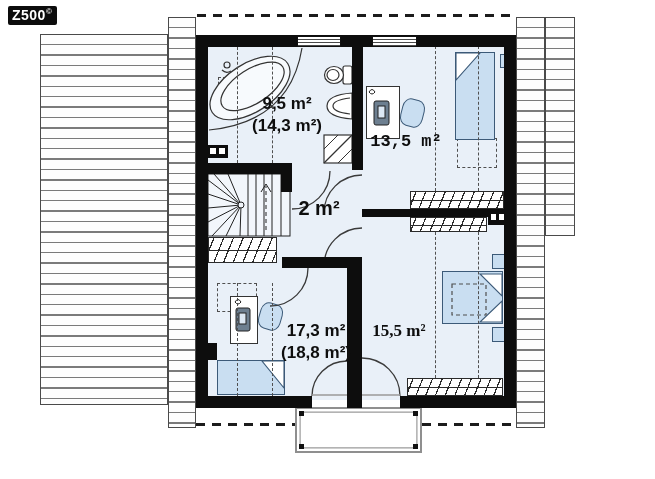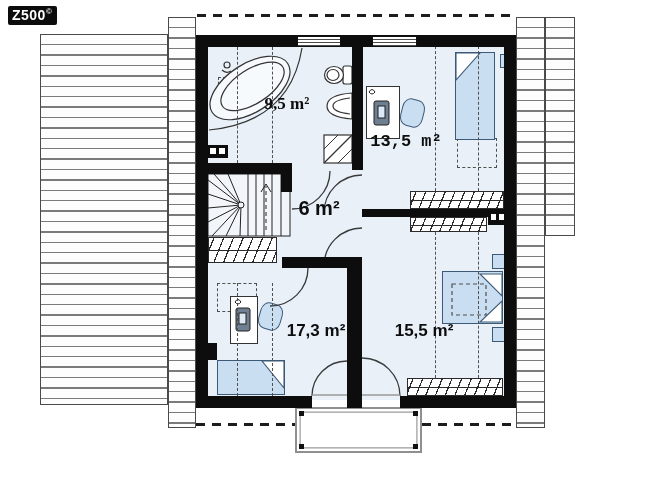--- a/index.html
+++ b/index.html
@@ -215,25 +215,27 @@
     <div class="abs" style="left:12px;top:3px;width:6px;height:6px;background:#fff;"></div>
   </div>
   <div class="abs wall" style="left:488px;top:209px;width:19px;height:16px;">
     <div class="abs" style="left:3px;top:5px;width:5px;height:6px;background:#fff;"></div>
     <div class="abs" style="left:11px;top:5px;width:5px;height:6px;background:#fff;"></div>
   </div>
 
   <div class="abs win" style="left:297px;top:36px;width:44px;height:11px;"></div>
   <div class="abs win" style="left:372px;top:36px;width:45px;height:11px;"></div>
 
-  <div class="lbl" style="left:287px;top:104px;font-family:Liberation Serif, serif;">9,5 m²</div>
+  <div class="lbl" style="left:287px;top:104px;">9,5 m²</div>
+  <div class="lbl" style="left:287px;top:126px;">(14,3 m²)</div>
 
   <div class="lbl" style="left:406px;top:141px;font-family:Liberation Mono, monospace;">13,5 m²</div>
 
-  <div class="lbl big" style="left:319px;top:208px;">6 m²</div>
+  <div class="lbl big" style="left:319px;top:208px;">2 m²</div>
 
   <div class="lbl" style="left:316px;top:331px;">17,3 m²</div>
-
-  <div class="lbl" style="left:424px;top:331px;">15,5 m²</div>
+  <div class="lbl" style="left:316px;top:353px;">(18,8 m²)</div>
+
+  <div class="lbl" style="left:399px;top:331px;font-family:Liberation Serif, serif;">15,5 m²</div>
 
   <div id="logo"><span>Z500</span><sup>©</sup></div>
 
 </div>
 
 </body></html>

